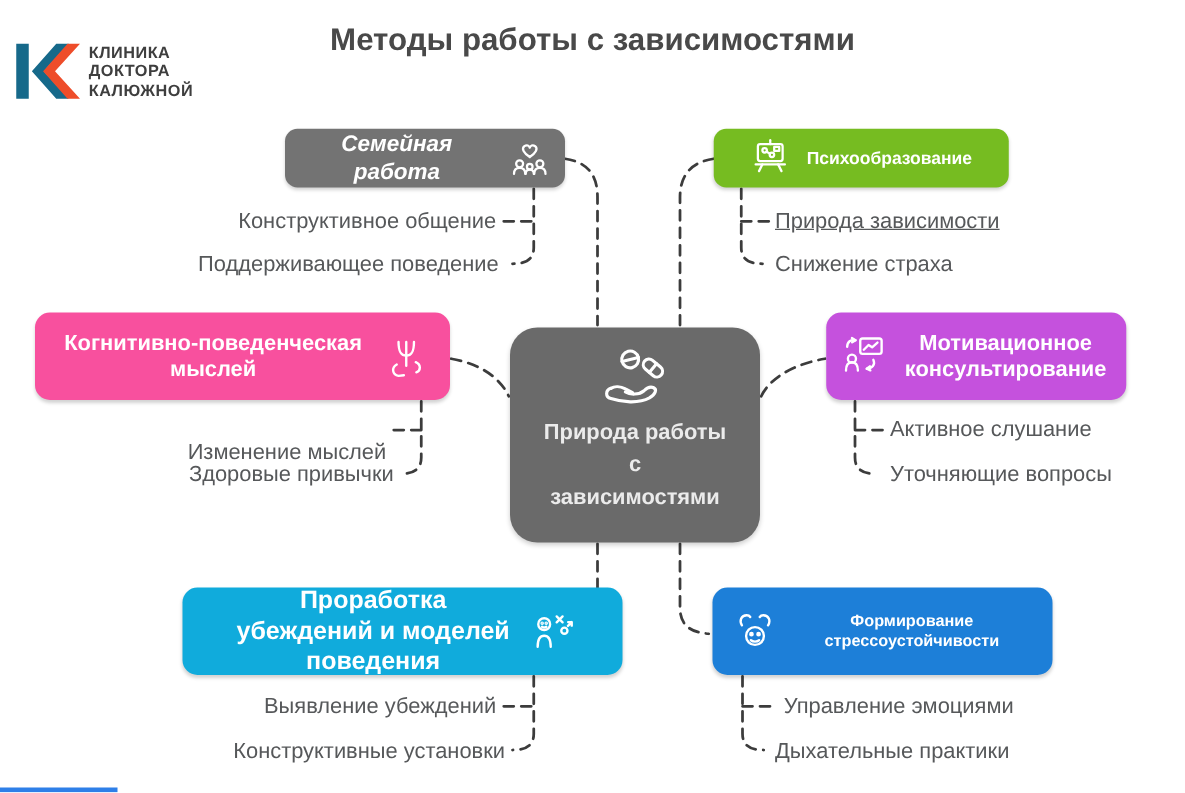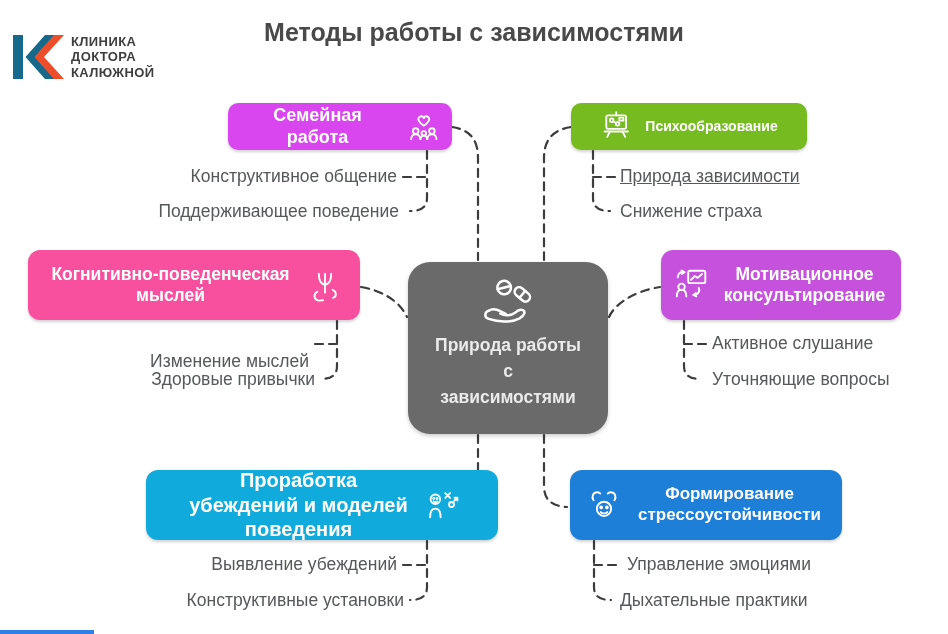--- a/index.html
+++ b/index.html
@@ -23,21 +23,21 @@
   .node{position:absolute;display:flex;align-items:center;justify-content:center;
     gap:9px;color:#ffffff;font-weight:700;border-radius:10px;
     box-shadow:0 2px 3px rgba(0,0,0,.18);box-sizing:border-box;padding:4px 12px;}
   .node .label{text-align:center;line-height:1.22;}
   .node svg{flex:0 0 auto;}
   .node-family{left:228px;top:103px;width:224px;height:47px;font-size:18px;}
   .node-psychoeducation{left:571px;top:103px;width:236px;height:47px;font-size:14px;}
   .node-cbt{left:28px;top:250px;width:332px;height:70px;font-size:17.5px;border-radius:12px;}
   .node-motivational{left:661px;top:250px;width:240px;height:70px;font-size:17.5px;border-radius:12px;}
   .node-beliefs{left:146px;top:470px;width:352px;height:70px;font-size:20px;border-radius:12px;}
-  .node-stress{left:570px;top:470px;width:272px;height:70px;font-size:17px;border-radius:12px;}
+  .node-stress{left:570px;top:470px;width:272px;height:70px;font-size:13px;border-radius:12px;}
   
   .center-node{position:absolute;left:408px;top:262px;width:200px;height:172px;
     border-radius:22px;display:flex;flex-direction:column;align-items:center;
     justify-content:flex-start;padding-top:14px;box-sizing:border-box;
     box-shadow:0 2px 4px rgba(0,0,0,.2);}
   .center-node .center-text{margin-top:4px;text-align:center;color:#ebebeb;
     font-size:17.5px;font-weight:700;line-height:26px;}
   
   .child{position:absolute;font-size:17.5px;color:#56585a;white-space:nowrap;}
   .child.right-align{text-align:right;}
@@ -79,21 +79,21 @@
     <path d="M337,321 L337,366 C337,376 330,379 321,379"></path>
     <path d="M315,344 L337,344"></path>
     <path d="M684,321 L684,366 C684,376 691,379 700,379"></path>
     <path d="M684,344 L706,344"></path>
     <path d="M427,541 L427,587 C427,597 420,600 410,600"></path>
     <path d="M403,565 L427,565"></path>
     <path d="M594,541 L594,587 C594,597 601,600 611,600"></path>
     <path d="M594,565 L616,565"></path>
   </svg>
 
-  <div class="node node-family" style="background-color: #d946ef;">
+  <div class="node node-family" style="background-color: #737373; font-style: italic;">
     <span class="label">Семейная работа</span>
     <svg width="36" height="36" viewBox="0 0 40 40" stroke="#ffffff" stroke-width="2" fill="none" stroke-linecap="round" stroke-linejoin="round">
       <path d="M22,18.5 C16.5,15 14.5,11 17.2,8.8 C19.5,7.2 21.5,8.4 22,10.2 C22.5,8.4 24.5,7.2 26.8,8.8 C29.5,11 27.5,15 22,18.5"></path>
       <circle cx="13" cy="24.5" r="3.1"></circle>
       <path d="M8,33.5 C8,29.7 10,28.2 13,28.2 C16,28.2 18,29.7 18,33.5"></path>
       <circle cx="31" cy="24.5" r="3.1"></circle>
       <path d="M26,33.5 C26,29.7 28,28.2 31,28.2 C34,28.2 36,29.7 36,33.5"></path>
       <circle cx="22" cy="27" r="2.5"></circle>
       <path d="M18.4,33.5 C18.4,30.7 19.8,29.6 22,29.6 C24.2,29.6 25.6,30.7 25.6,33.5"></path>
     </svg>

